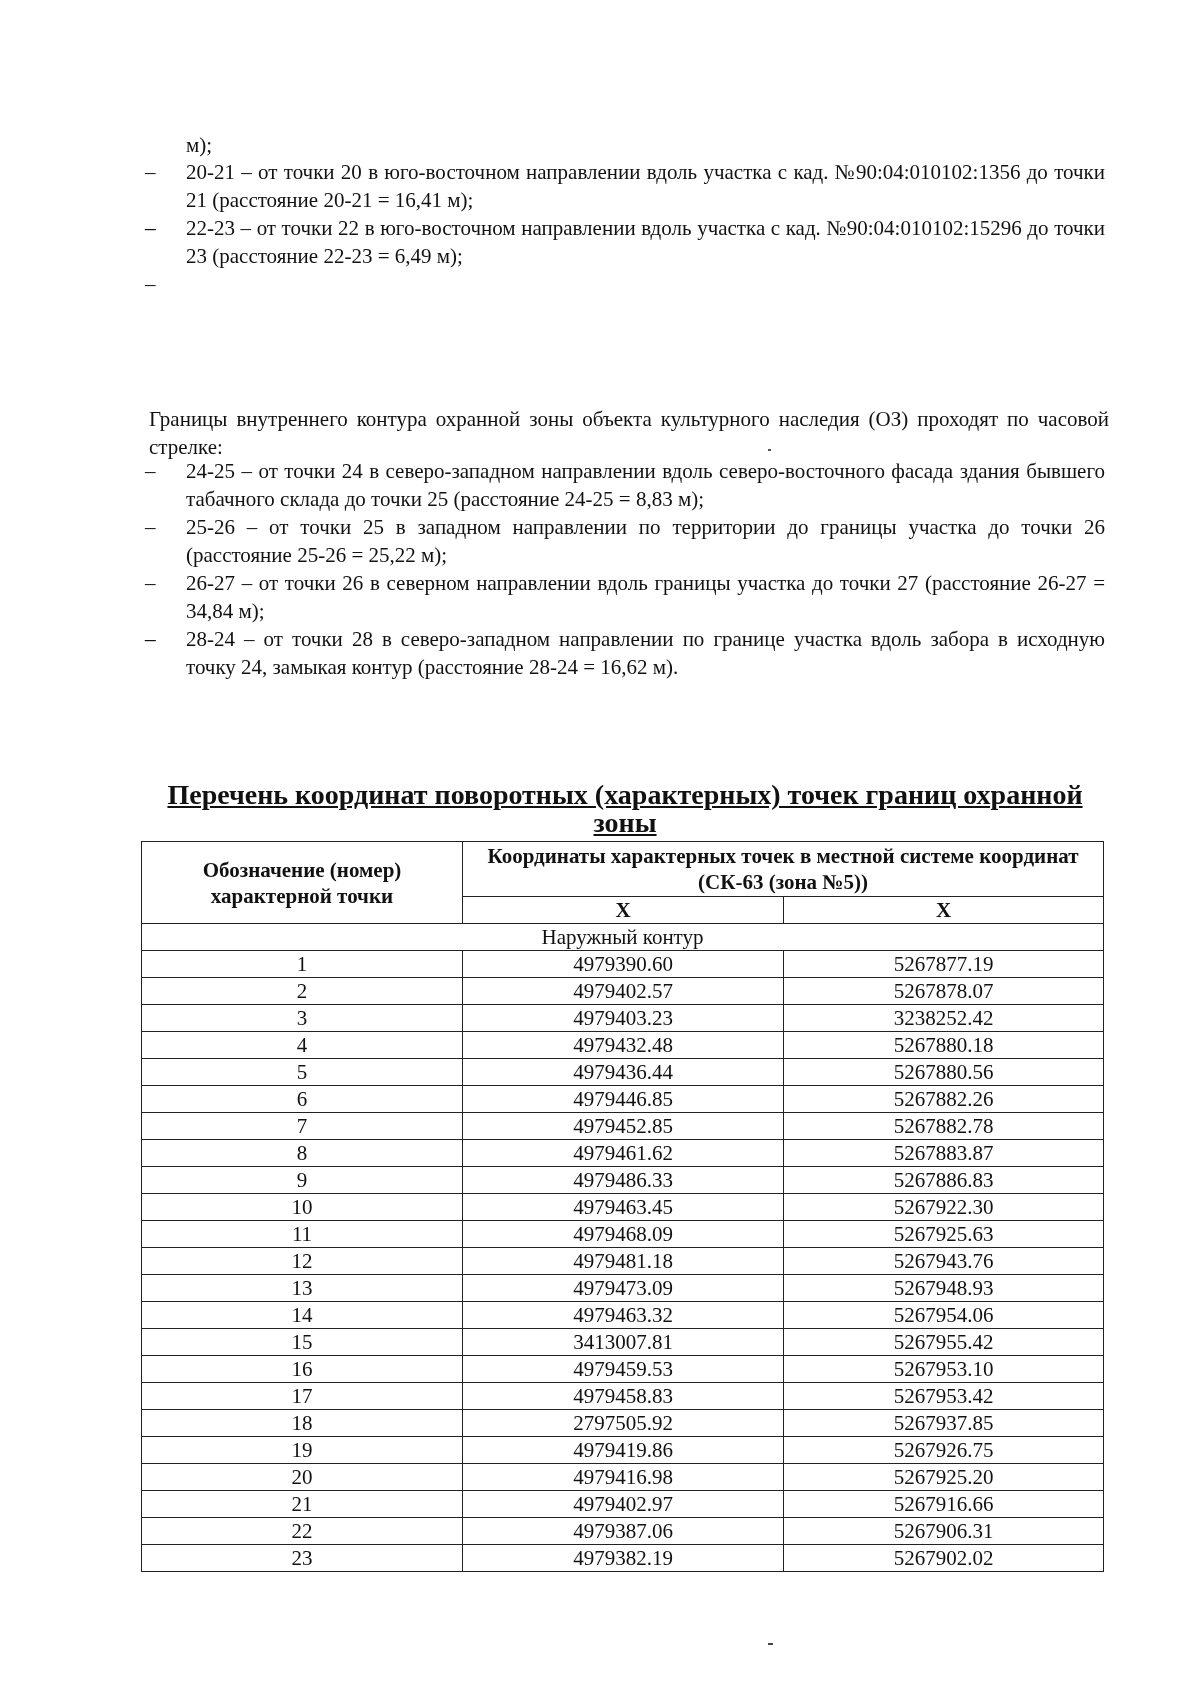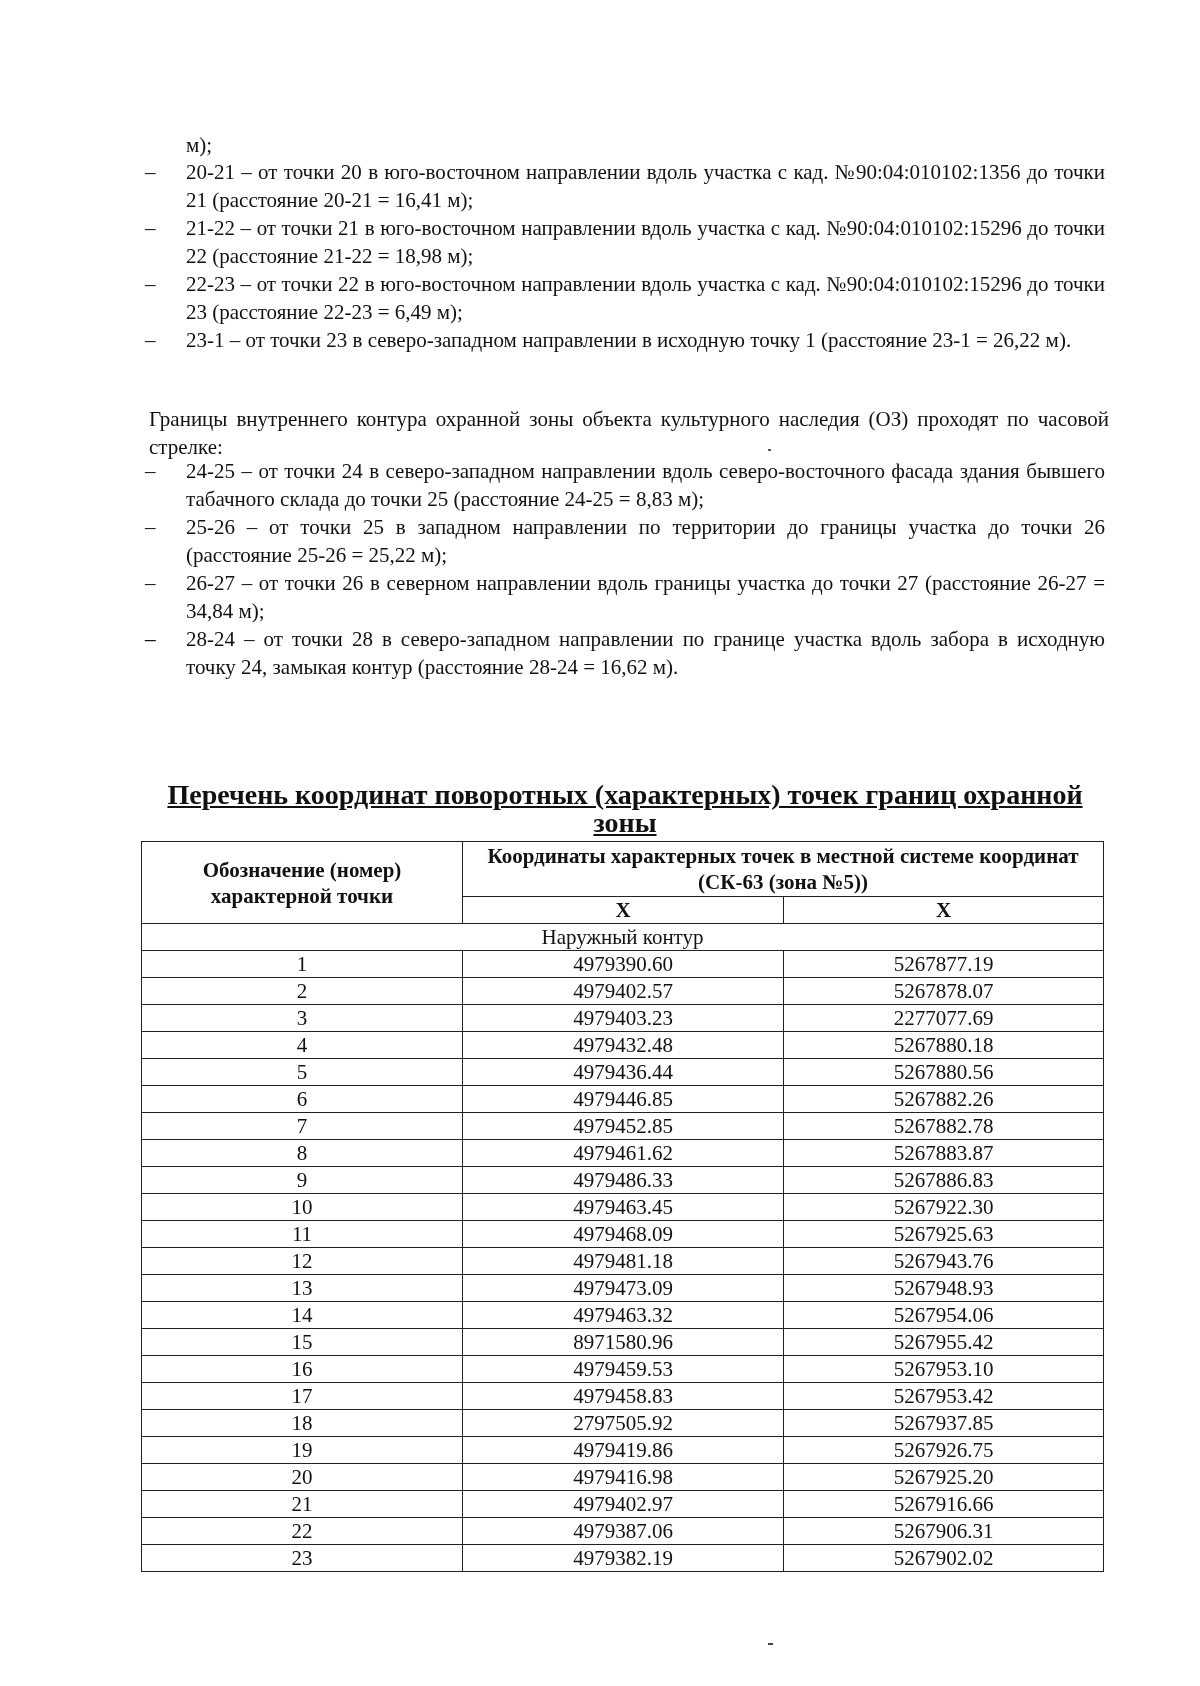--- a/index.html
+++ b/index.html
@@ -31,23 +31,23 @@
 </style>
 </head>
 <body>
 
 <div class="page">
 
   <div class="cont">м);</div>
 
   <ul class="text-block list" id="list1">
     <li class="item"><span class="dash">–</span><span>20-21 – от точки 20 в юго-восточном направлении вдоль участка с кад. №90:04:010102:1356 до точки 21 (расстояние 20-21 = 16,41 м);</span></li>
-    <li class="item"><span class="dash">–</span><span>21-22 – от точки 21 в юго-восточном направлении вдоль участка с кад. №90:04:010102:15296 до точки 22 (расстояние 21-22 = 18,98 м);</span></li>
+    <li class="item"><span class="dash">–</span></li>
     <li class="item"><span class="dash">–</span><span>22-23 – от точки 22 в юго-восточном направлении вдоль участка с кад. №90:04:010102:15296 до точки 23 (расстояние 22-23 = 6,49 м);</span></li>
-    <li class="item"><span class="dash">–</span><span>23-1 – от точки 23 в северо-западном направлении в исходную точку 1 (расстояние 23-1 = 26,22 м).</span></li>
+    <li class="item"><span class="dash">–</span></li>
   </ul>
 
   <p class="text-block para" id="para2">Границы внутреннего контура охранной зоны объекта культурного наследия (ОЗ) проходят по часовой стрелке:</p>
 
   <ul class="text-block list" id="list2">
     <li class="item"><span class="dash">–</span><span>24-25 – от точки 24 в северо-западном направлении вдоль северо-восточного фасада здания бывшего табачного склада до точки 25 (расстояние 24-25 = 8,83 м);</span></li>
     <li class="item"><span class="dash">–</span><span>25-26 – от точки 25 в западном направлении по территории до границы участка до точки 26 (расстояние 25-26 = 25,22 м);</span></li>
     <li class="item"><span class="dash">–</span><span>26-27 – от точки 26 в северном направлении вдоль границы участка до точки 27 (расстояние 26-27 = 34,84 м);</span></li>
     <li class="item"><span class="dash">–</span></li>
     <li class="item"><span class="dash">–</span><span>28-24 – от точки 28 в северо-западном направлении по границе участка вдоль забора в исходную точку 24, замыкая контур (расстояние 28-24 = 16,62 м).</span></li>
@@ -76,21 +76,21 @@
           <td>5267877.19</td>
         </tr>
         <tr>
           <td>2</td>
           <td>4979402.57</td>
           <td>5267878.07</td>
         </tr>
         <tr>
           <td>3</td>
           <td>4979403.23</td>
-          <td>2277077.69</td>
+          <td>3238252.42</td>
         </tr>
         <tr>
           <td>4</td>
           <td>4979432.48</td>
           <td>5267880.18</td>
         </tr>
         <tr>
           <td>5</td>
           <td>4979436.44</td>
           <td>5267880.56</td>
@@ -135,21 +135,21 @@
           <td>4979473.09</td>
           <td>5267948.93</td>
         </tr>
         <tr>
           <td>14</td>
           <td>4979463.32</td>
           <td>5267954.06</td>
         </tr>
         <tr>
           <td>15</td>
-          <td>8971580.96</td>
+          <td>3413007.81</td>
           <td>5267955.42</td>
         </tr>
         <tr>
           <td>16</td>
           <td>4979459.53</td>
           <td>5267953.10</td>
         </tr>
         <tr>
           <td>17</td>
           <td>4979458.83</td>

